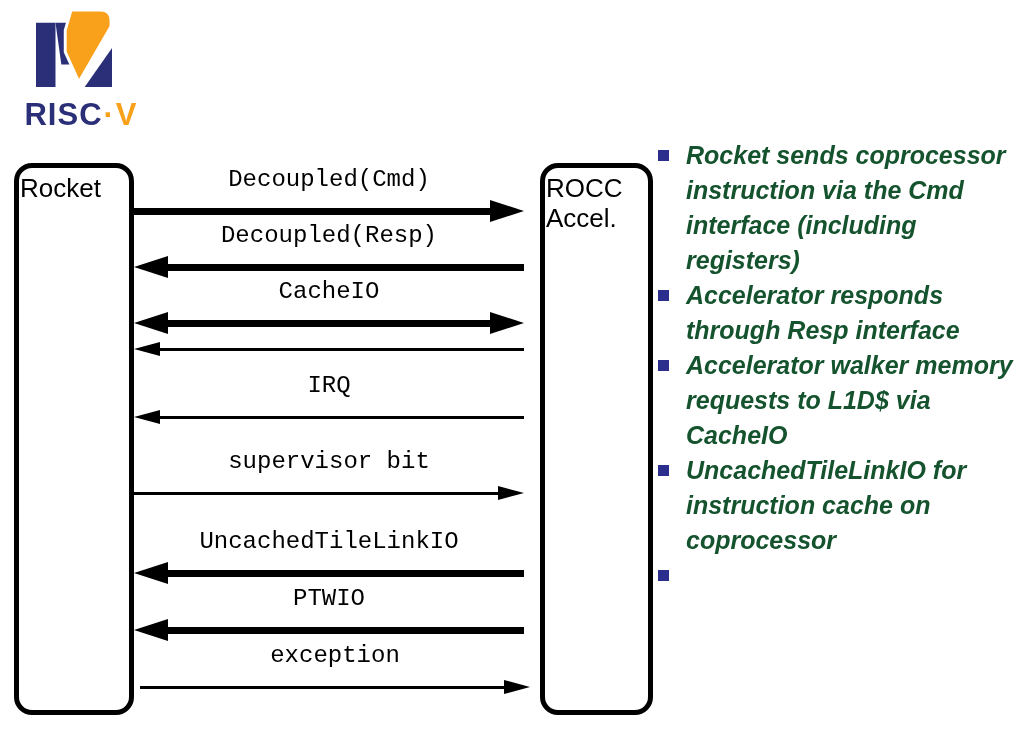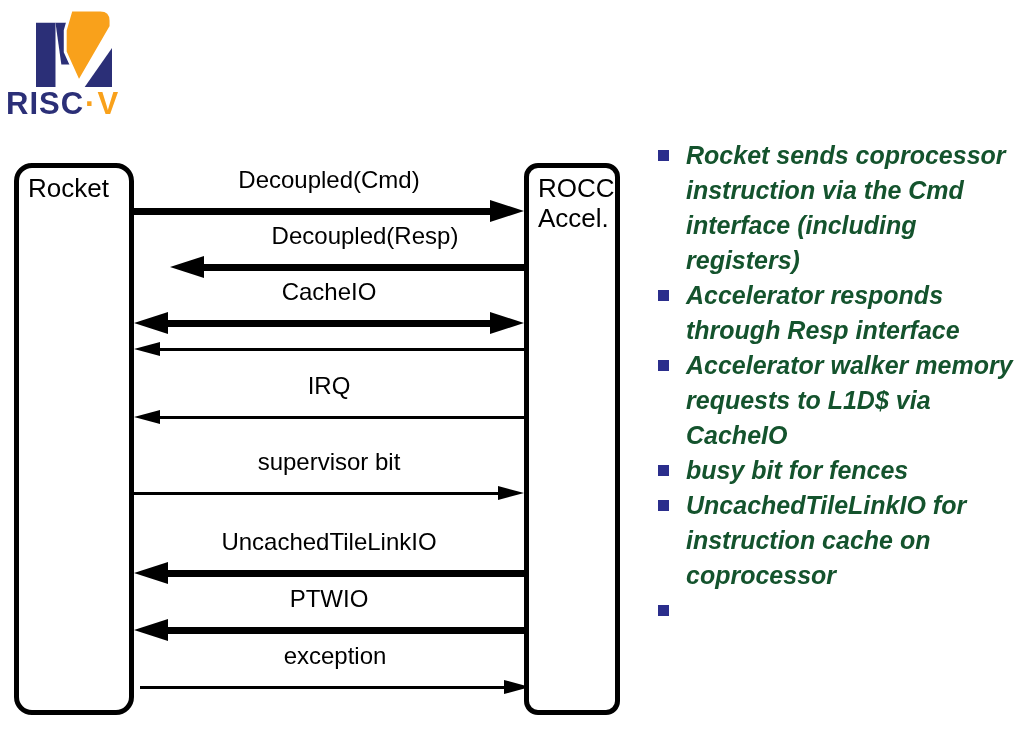--- a/index.html
+++ b/index.html
@@ -8,50 +8,51 @@
     background: #ffffff;
     font-family: "Liberation Sans", sans-serif;
     overflow: hidden;
     position: relative;
   }
   .abs { position: absolute; }
 
   
   #logo-mark { left: 36px; top: 8px; }
   #logo-wordmark {
-    left: 6px; top: 86px; width: 150px;
+    left: 6px; top: 97px; width: 150px;
     font-size: 31px; font-weight: 700; letter-spacing: 1px;
     white-space: nowrap;
+    text-align: center;
   }
   .wm-navy { color: #2B2F77; }
   .wm-gold { color: #F9A11B; }
   .wm-dot  { color: #F9A11B; margin: 0 1px; }
 
   
   .node-box {
     position: absolute;
     top: 163px; height: 552px;
     box-sizing: border-box;
     border: 5px solid #000;
     border-radius: 18px;
     background: #fff;
   }
   #rocket-box { left: 14px;  width: 120px; }
-  #rocc-box   { left: 524px; width: 96px; z-index: 2; border-radius: 14px; }
+  #rocc-box   { left: 540px; width: 113px; z-index: 2; }
   .node-label {
     font-size: 26px; color: #000;
-    padding: 6px 0 0 9px; line-height: 1.15;
+    padding: 6px 0 0 1px; line-height: 1.15;
     white-space: pre-line;
   }
 
   
   #signals-layer { left: 0; top: 0; width: 1036px; height: 744px; }
   .signal-row {
     position: absolute;
-    left: 134px; width: 390px; height: 60px;
+    left: 134px; width: 390px; height: 60px; font-family: Liberation Mono, monospace;
   }
   .signal-label {
     height: 32px;
     font-size: 24px; color: #000;
     text-align: center;
     white-space: nowrap;
   }
   .arrow { display: flex; align-items: center; height: 26px; }
   .line  { flex: 1 1 auto; background: #000; }
   .arrow.thick .line { height: 7px; }
@@ -101,21 +102,21 @@
 Accel.</div>
 </div>
 <div id="signals-layer" class="abs">
     <div class="signal-row" style="top: 166px;">
       <div class="signal-label">Decoupled(Cmd)</div>
       <div class="arrow thick">
         <div class="line" style="background: rgb(0, 0, 0);"></div>
         <div class="head head-right"></div>
       </div>
     </div>
-    <div class="signal-row" style="top: 222px; margin-left: 36px;">
+    <div class="signal-row" style="top: 222px;">
       <div class="signal-label">Decoupled(Resp)</div>
       <div class="arrow thick">
         <div class="head head-left"></div>
         <div class="line" style="background: rgb(0, 0, 0);"></div>
       </div>
     </div>
     <div class="signal-row" style="top: 278px;">
       <div class="signal-label">CacheIO</div>
       <div class="arrow thick">
         <div class="head head-left"></div>
@@ -180,24 +181,20 @@
 through Resp interface</span>
     </li>
     <li class="note-item">
       <span class="note-bullet" style="background: rgb(43, 46, 140);"></span>
       <span class="note-text">Accelerator walker memory
 requests to L1D$ via
 CacheIO</span>
     </li>
     <li class="note-item">
       <span class="note-bullet" style="background: rgb(43, 46, 140);"></span>
-      <span class="note-text">busy bit for fences</span>
-    </li>
-    <li class="note-item">
-      <span class="note-bullet" style="background: rgb(43, 46, 140);"></span>
       <span class="note-text">UncachedTileLinkIO for
 instruction cache on
 coprocessor</span>
     </li>
     <li class="note-item">
       <span class="note-bullet" style="background: rgb(43, 46, 140);"></span>
     </li>
   </ul>
 
 </body></html>

